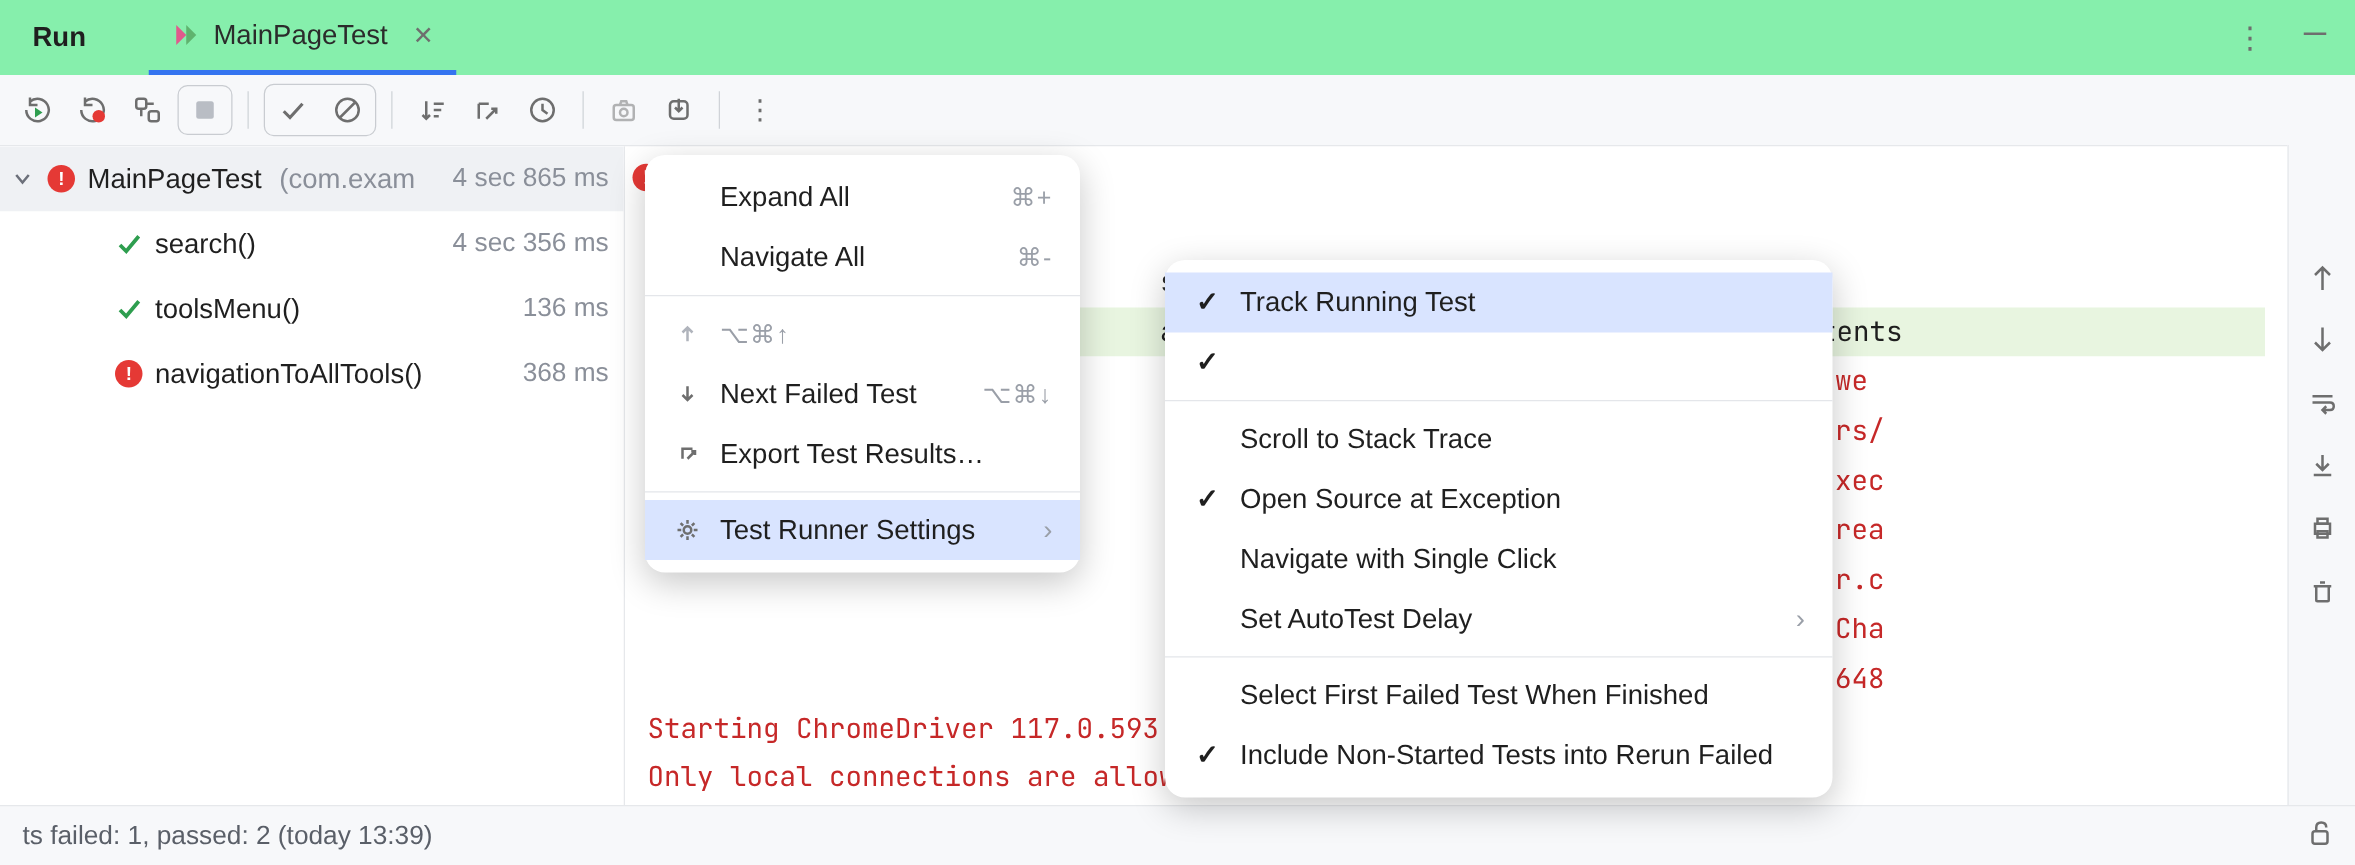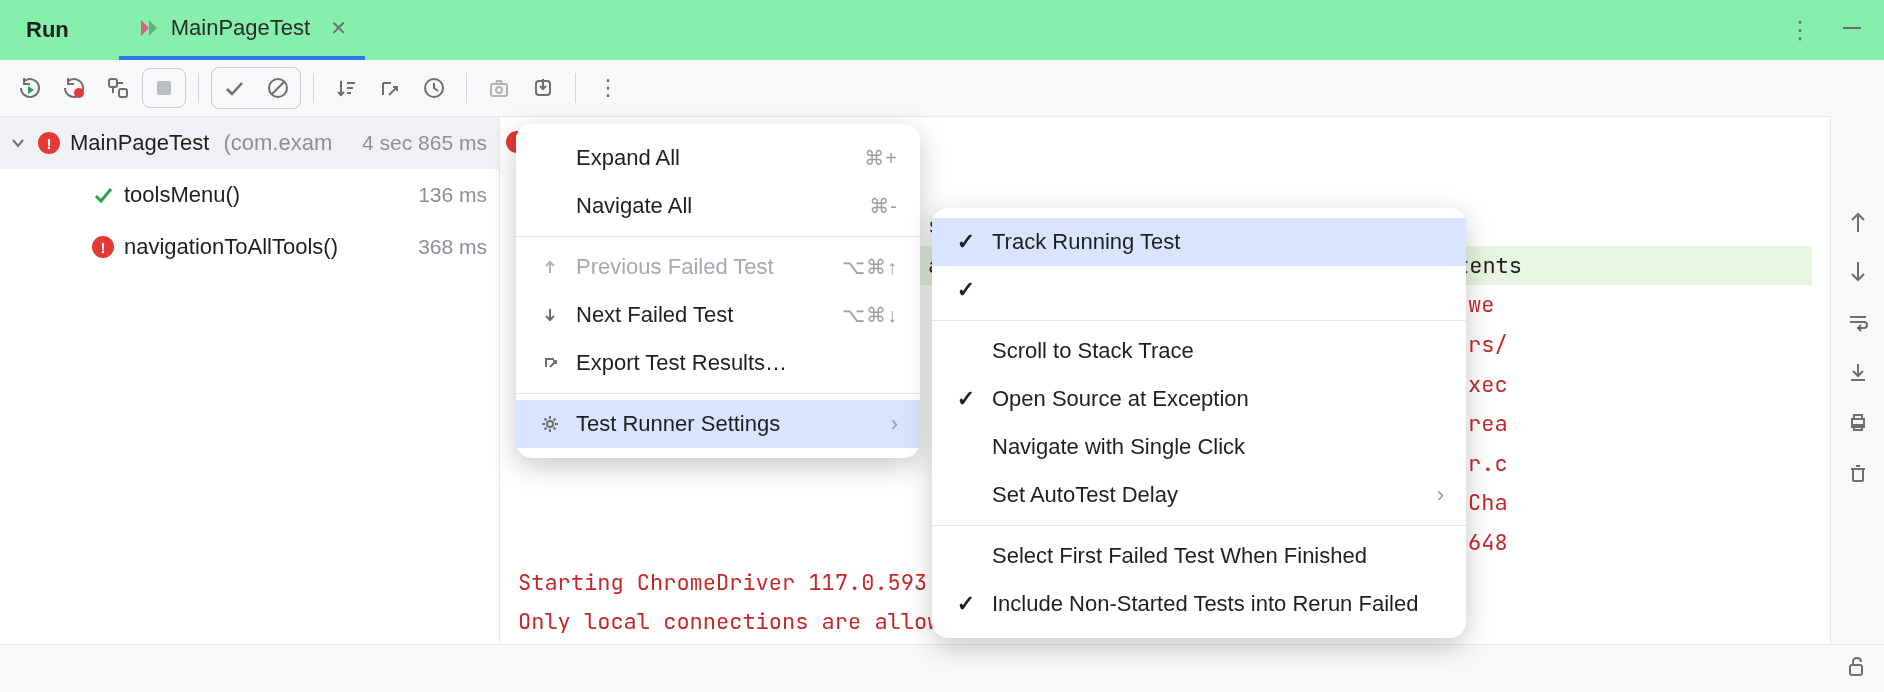--- a/index.html
+++ b/index.html
@@ -162,21 +162,21 @@
   padding: 0 22px;
   gap: 14px;
 }
 .menu-item .mi-icon { width: 24px; display:flex; justify-content:center; color:#6e6e6e; }
 .menu-item .mi-label { flex: 1; color: #1f1f1f; }
 .menu-item .mi-short { color: #9a9fa8; font-size: 20px; letter-spacing: 1px; }
 .menu-item .mi-sub { color: #9a9fa8; }
 .menu-item.disabled .mi-label { color: #a5a9b1; }
 .menu-item.highlight { background: #d9e4ff; }
 .menu-sep { height:1px; background:#e4e6ea; margin: 6px 0; }
-.menu1 { left: 516px; top: 124px; width: 404px; }
+.menu1 { left: 516px; top: 124px; width: 348px; }
 .menu2 { left: 932px; top: 208px; width: 534px; }
 .check { width: 24px; display:flex; justify-content:center; color:#1f1f1f; font-weight:700; }
 
 .err-dot {
   width:22px; height:22px; border-radius:50%;
   background:#e53935; color:#fff;
   display:flex; align-items:center; justify-content:center;
   font-size:15px; font-weight:700;
 }
 
@@ -303,20 +303,29 @@
       <span class="name">MainPageTest</span>
       <span class="pkg">(com.exam</span>
       <span class="time">4 sec 865 ms</span>
     </div>
     <div class="tree-row child">
       <span class="ico">
           <svg width="20" height="20">
             <path d="M3 11 L8 16 L18 4" fill="none" stroke="#2e9e4f" stroke-width="3"></path>
           </svg>
         </span>
+      <span class="name">search()</span>
+      <span class="time">4 sec 356 ms</span>
+    </div>
+    <div class="tree-row child">
+      <span class="ico">
+          <svg width="20" height="20">
+            <path d="M3 11 L8 16 L18 4" fill="none" stroke="#2e9e4f" stroke-width="3"></path>
+          </svg>
+        </span>
       <span class="name">toolsMenu()</span>
       <span class="time">136 ms</span>
     </div>
     <div class="tree-row child">
       <span class="ico">
           <span class="err-dot">!</span>
         </span>
       <span class="name">navigationToAllTools()</span>
       <span class="time">368 ms</span>
     </div>
@@ -368,20 +377,21 @@
       </svg>
     </div>
   <div class="g">
       <svg width="22" height="22">
         <path d="M6 8 L6 19 Q6 20 7 20 L15 20 Q16 20 16 19 L16 8 M4 8 L18 8 M9 5 L13 5" fill="none" stroke="#6e6e6e" stroke-width="2"></path>
       </svg>
     </div>
 </div>
 
 <div class="status-bar">
+  <span>ts failed: 1, passed: 2 (today 13:39)</span>
   <span class="sp"></span>
   <span class="lock">
     <svg width="20" height="22">
         <rect x="4" y="10" width="12" height="10" rx="2" fill="none" stroke="#6e6e6e" stroke-width="2"></rect>
         <path d="M7 10 L7 7 Q7 3 11 3 Q15 3 15 7" fill="none" stroke="#6e6e6e" stroke-width="2"></path>
       </svg>
   </span>
 </div>
 
 <div class="menu menu1">
@@ -395,21 +405,20 @@
     <span class="mi-label">Navigate All</span>
     <span class="mi-short">⌘-</span>
   </div>
   <div class="menu-sep"></div>
   <div class="menu-item disabled">
     <span class="mi-icon">
         <svg width="16" height="16">
           <path d="M8 14 L8 3 M4 7 L8 3 L12 7" fill="none" stroke="#b0b4bc" stroke-width="2"></path>
         </svg>
       </span>
-    <span class="mi-label">Previous Failed Test</span>
     <span class="mi-short">⌥⌘↑</span>
   </div>
   <div class="menu-item">
     <span class="mi-icon">
         <svg width="16" height="16">
           <path d="M8 2 L8 13 M4 9 L8 13 L12 9" fill="none" stroke="#6e6e6e" stroke-width="2"></path>
         </svg>
       </span>
     <span class="mi-label">Next Failed Test</span>
     <span class="mi-short">⌥⌘↓</span>

